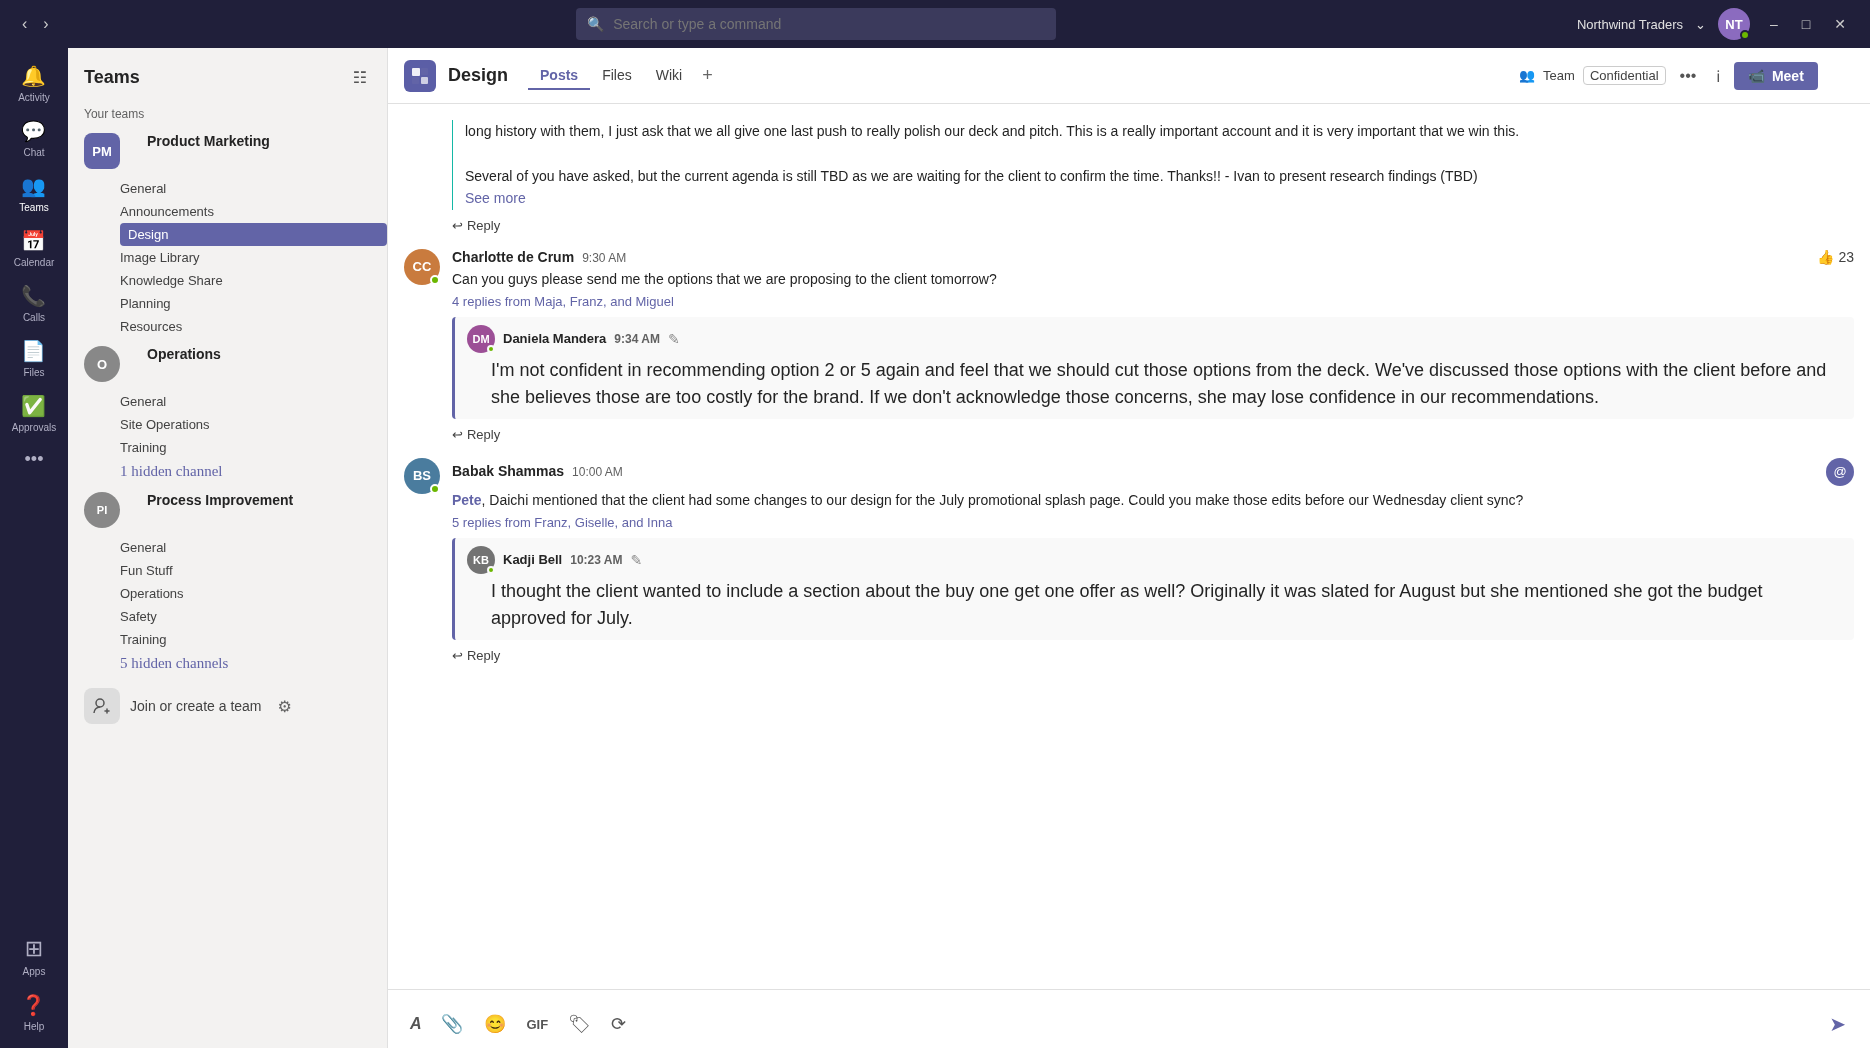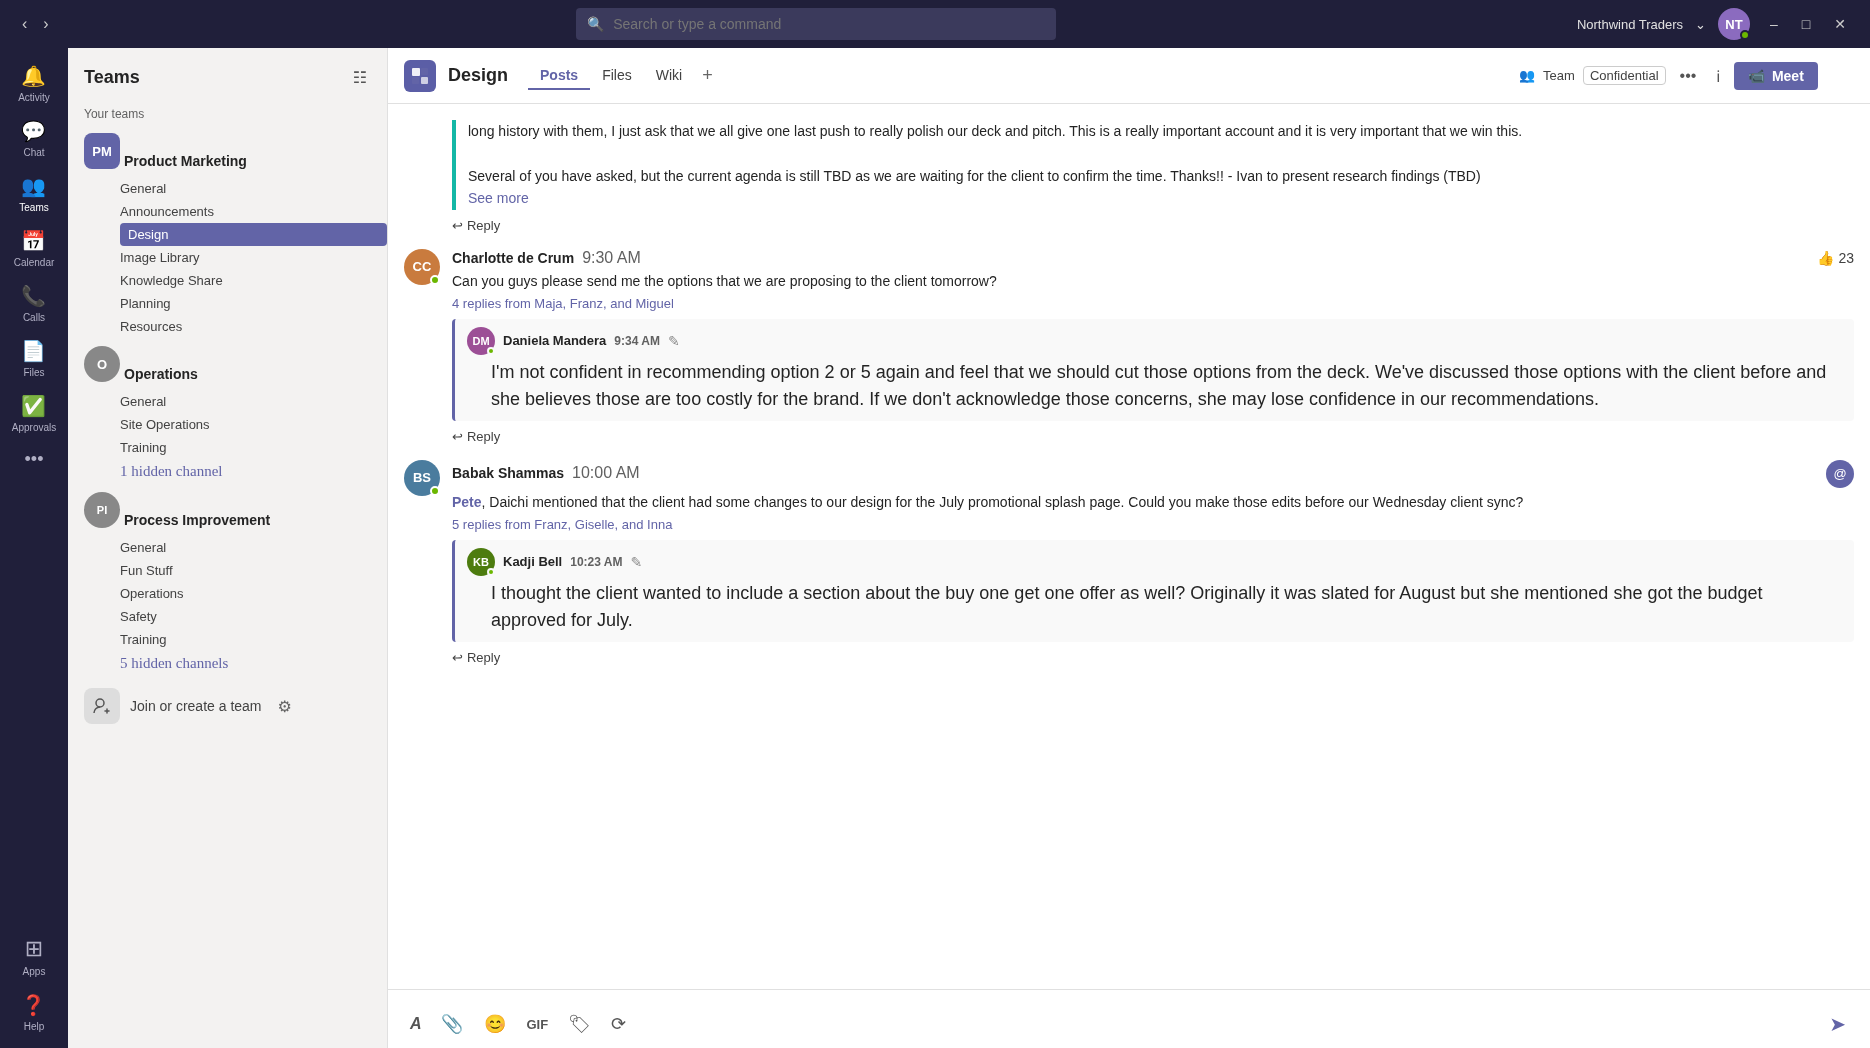--- a/index.html
+++ b/index.html
@@ -67,21 +67,21 @@
       width: 320px; background: #f3f2f1; border-right: 1px solid #e0e0e0;
       display: flex; flex-direction: column; flex-shrink: 0; overflow-y: auto;
     }
     .teams-header {
       display: flex; align-items: center; justify-content: space-between;
       padding: 16px 16px 8px; font-size: 18px; font-weight: 600; color: #242424;
     }
     .teams-filter-btn { background: none; border: none; cursor: pointer; font-size: 16px; color: #555; padding: 4px; }
     .section-title { font-size: 12px; color: #616161; padding: 8px 16px 4px; font-weight: 500; }
     .team-item {
-      display: flex; align-items: flex-end; padding: 8px 16px; cursor: pointer; gap: 4px;
+      display: flex; align-items: flex-start; padding: 8px 16px; cursor: pointer; gap: 27px;
     }
     .team-avatar {
       width: 36px; height: 36px; border-radius: 8px; background: #6264a7;
       display: flex; align-items: center; justify-content: center; color: white; font-size: 13px; font-weight: 600; flex-shrink: 0;
     }
     .team-avatar.ops { background: #888; }
     .team-avatar.proc { background: #888; }
     .team-name { font-size: 14px; font-weight: 600; color: #242424; flex: 1; }
     .team-more-btn { background: none; border: none; cursor: pointer; font-size: 16px; color: #666; padding: 2px 6px; opacity: 0; }
     .channel-list { padding-left: 52px; }
@@ -125,21 +125,21 @@
     }
     .meet-expand { background: none; border: none; border-left: 1px solid rgba(255,255,255,0.3); color: white; cursor: pointer; padding: 6px 8px; }
 
     
     .messages-area {
       flex: 1; overflow-y: auto; padding: 16px 16px 0;
     }
     .message-group { margin-bottom: 16px; }
     .message-header { display: flex; align-items: baseline; gap: 8px; margin-bottom: 4px; }
     .message-sender { font-size: 14px; font-weight: 700; color: #242424; }
-    .message-time { font-size: 16px; color: #616161; }
+    .message-time { font-size: 12px; color: #616161; }
     .message-body { font-size: 14px; color: #242424; line-height: 1.5; margin-left: 48px; }
     .see-more { color: #6264a7; cursor: pointer; font-size: 14px; }
     .message-avatar-row { display: flex; gap: 12px; }
     .msg-avatar {
       width: 36px; height: 36px; border-radius: 50%; flex-shrink: 0;
       display: flex; align-items: center; justify-content: center; color: white; font-size: 13px; font-weight: 700;
       position: relative;
     }
     .msg-avatar .online-dot {
       width: 10px; height: 10px; background: #6bb700; border-radius: 50%;
@@ -351,21 +351,21 @@
           <span>📹</span>
           <span>Meet</span>
         </button>
         <button class="meet-expand">⌄</button>
       </div>
     </div>
 
     <div class="messages-area">
 
       <div class="message-group">
-        <div style="margin-left:48px; font-size:14px; color:#242424; line-height:1.6; border-left: 4px solid #14b8a6; padding-left:12px; margin-bottom:8px;">
+        <div style="margin-left:48px; font-size:14px; color:#242424; line-height:1.6; border-left: 1px solid #14b8a6; padding-left:12px; margin-bottom:8px;">
           <span>long history with them, I just ask that we all give one last push to really polish our deck and pitch. This is a really important account and it is very important that we win this.</span><br>
           <br>
           <span>Several of you have asked, but the current agenda is still TBD as we are waiting for the client to confirm the time. Thanks!! - Ivan to present research findings (TBD)</span><br>
           <span class="see-more">See more</span>
         </div>
         <div class="reply-row">
           <button class="reply-btn">
             <span>↩</span>
             <span>Reply</span>
           </button>
@@ -421,21 +421,21 @@
               <div style="margin-left:auto; width:28px; height:28px; border-radius:50%; background:#6264a7; display:flex; align-items:center; justify-content:center; color:white; font-size:13px;">@</div>
             </div>
             <div class="message-body" style="margin-left:0;">
               <span class="mention">Pete</span><span>, Daichi mentioned that the client had some changes to our design for the July promotional splash page. Could you make those edits before our Wednesday client sync?</span>
             </div>
           </div>
         </div>
         <div class="reply-count">5 replies from Franz, Giselle, and Inna</div>
         <div class="threaded-reply">
           <div class="thread-header">
-            <div class="thread-avatar" style="background:#4d7c0f;">
+            <div class="thread-avatar" style="background:#737373;">
               KB
               <div class="online-dot"></div>
             </div>
             <span class="thread-sender">Kadji Bell</span>
             <span class="thread-time">10:23 AM</span>
             <span class="edit-icon">✎</span>
           </div>
           <div class="thread-body">I thought the client wanted to include a section about the buy one get one offer as well? Originally it was slated for August but she mentioned she got the budget approved for July.</div>
         </div>
         <div class="reply-row">

